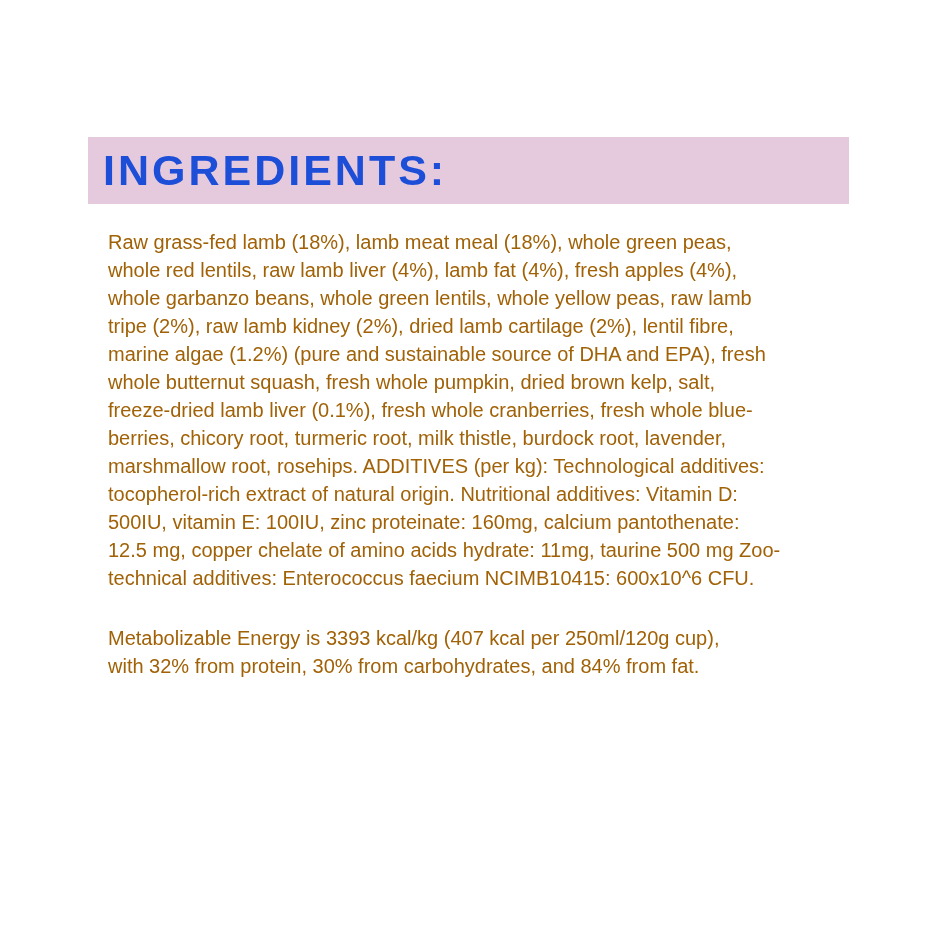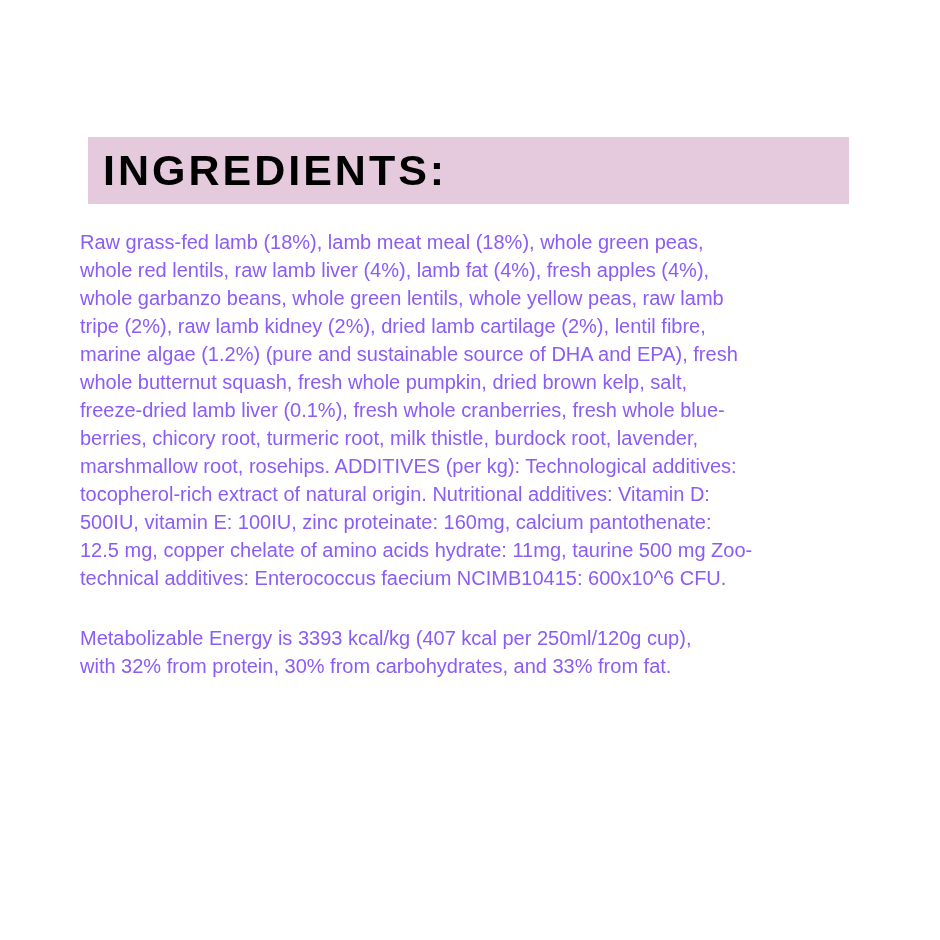--- a/index.html
+++ b/index.html
@@ -24,29 +24,29 @@
     display: flex;
     align-items: center;
     padding-left: 15px;
     box-sizing: border-box;
   }
   .ingredients-title {
     margin: 0;
     font-size: 43px;
     font-weight: bold;
     letter-spacing: 3px;
-    color: #000000;
+    color: #1d4ed8;
     line-height: 1;
   }
   .body-text {
     position: absolute;
-    left: 80px;
+    left: 108px;
     top: 228px;
     width: 782px;
-    color: #8b5cf6;
+    color: #a16207;
     font-size: 20px;
     line-height: 28px;
   }
   .body-text p {
     margin: 0;
     white-space: pre-line;
   }
   .para-ingredients {
     margin-bottom: 32px !important;
   }
@@ -71,16 +71,16 @@
 marine algae (1.2%) (pure and sustainable source of DHA and EPA), fresh
 whole butternut squash, fresh whole pumpkin, dried brown kelp, salt,
 freeze-dried lamb liver (0.1%), fresh whole cranberries, fresh whole blue-
 berries, chicory root, turmeric root, milk thistle, burdock root, lavender,
 marshmallow root, rosehips. ADDITIVES (per kg): Technological additives:
 tocopherol-rich extract of natural origin. Nutritional additives: Vitamin D:
 500IU, vitamin E: 100IU, zinc proteinate: 160mg, calcium pantothenate:
 12.5 mg, copper chelate of amino acids hydrate: 11mg, taurine 500 mg Zoo-
 technical additives: Enterococcus faecium NCIMB10415: 600x10^6 CFU.</p>
     <p class="para-energy">Metabolizable Energy is 3393 kcal/kg (407 kcal per 250ml/120g cup),
-with 32% from protein, 30% from carbohydrates, and 33% from fat.</p>
+with 32% from protein, 30% from carbohydrates, and 84% from fat.</p>
   </section>
 
 </main>
 
 </body></html>

